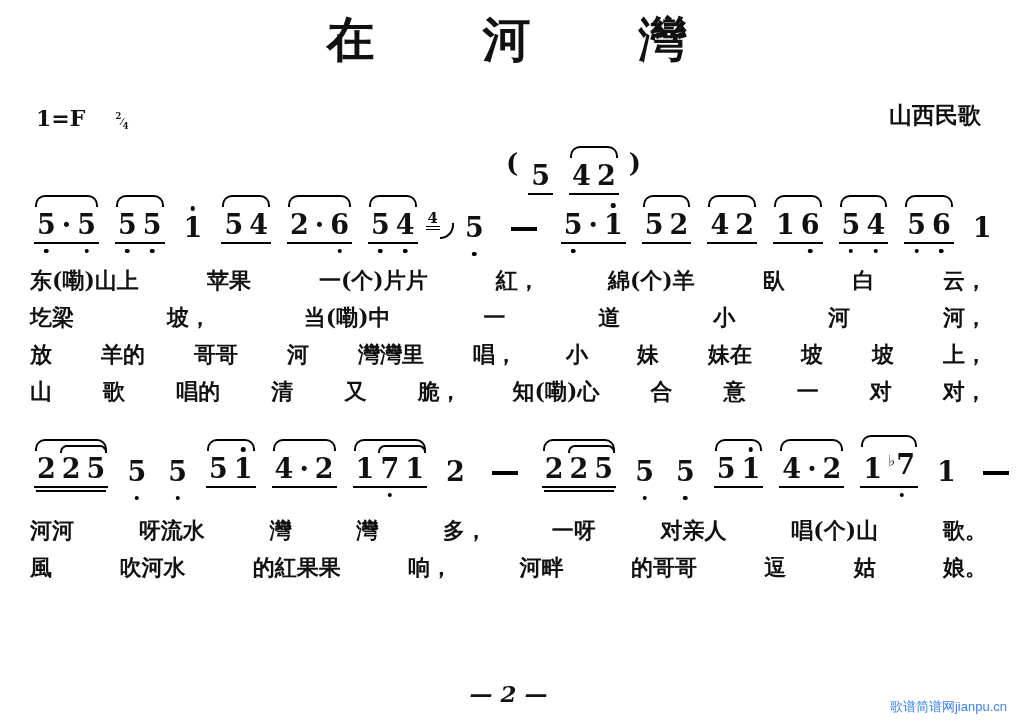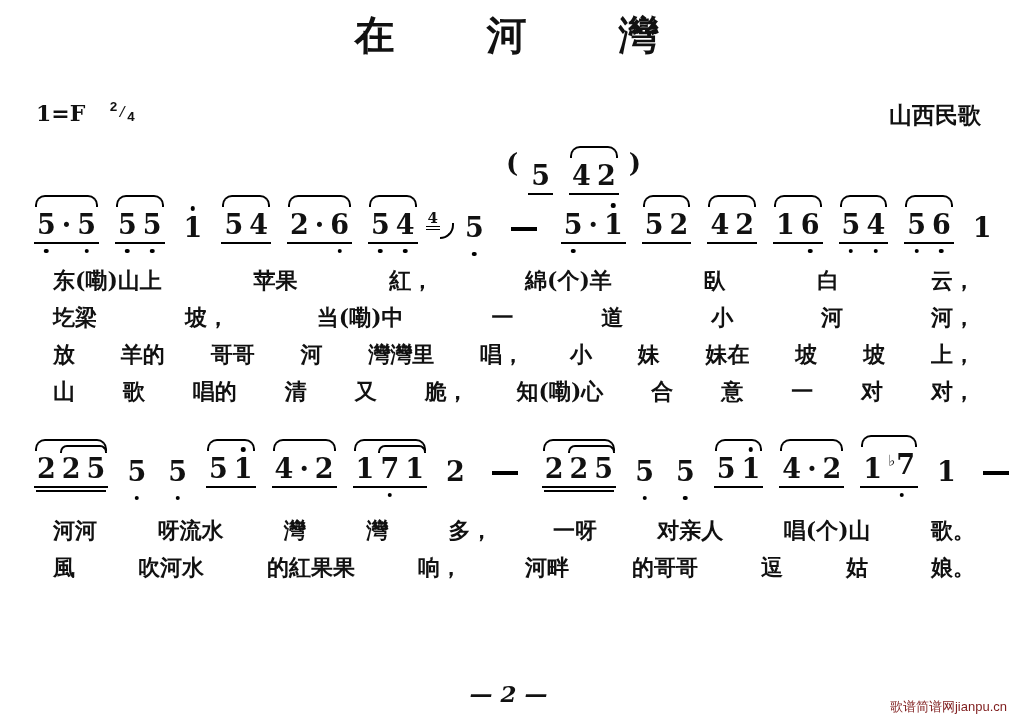--- a/index.html
+++ b/index.html
@@ -8,31 +8,31 @@
     width:1017px;height:722px;
     background:#ffffff;
     font-family:"DejaVu Serif","Liberation Serif",serif;
     color:#111;
     overflow:hidden;
   }
   
   #title{
     position:absolute;top:8px;left:0;right:0;
     text-align:center;
-    font-size:40px;font-weight:700;
+    font-size:48px;font-weight:700;
     letter-spacing:4px;
   }
   #meta{
     position:absolute;top:100px;left:0;right:0;
     display:flex;justify-content:space-between;
     padding:0 36px;
     font-size:22px;font-weight:700;
   }
-  #key-sig{display:flex;align-items:flex-start;gap:24px;}
-  .frac{font-size:16px;font-weight:700;font-family:Liberation Mono, monospace;}
+  #key-sig{display:flex;align-items:flex-end;gap:30px;}
+  .frac{font-size:10px;font-weight:700;}
   .frac sup{vertical-align:6px;}
   .frac sub{vertical-align:-4px;}
   #attribution{font-size:23px;font-weight:700;}
   #pickup{
     position:absolute;top:146px;left:0;right:0;
     display:flex;justify-content:center;
     transform:translateX(65px);
   }
   #pickup .paren{font-size:26px;font-weight:700;line-height:34px;padding:0 2px;}
   #pickup .pk{display:flex;align-items:flex-end;padding-top:14px;}
@@ -86,38 +86,38 @@
     border-bottom:4px double #000;padding:0 2px;
   }
   .tie{
     width:12px;height:14px;
     border-right:2px solid #000;border-bottom:2px solid #000;
     border-radius:0 0 14px 0;
     transform:translateY(9px);
   }
 
   
-  .lblock{position:absolute;left:0;right:12px;margin-left:23px;}
+  .lblock{position:absolute;left:0;right:0;}
   #lblock1{top:266px;}
   #lblock2{top:516px;}
   .lyric-line{
     display:flex;justify-content:space-between;
     margin:0 30px 8px 30px;
     font-size:22px;font-weight:700;line-height:29px;
   }
   .lyric-seg{white-space:nowrap;}
 
   
   #footer{
     position:absolute;top:680px;left:0;right:0;
     text-align:center;font-size:23px;font-weight:700;font-style:italic;
   }
   #watermark{
     position:absolute;right:10px;bottom:6px;
-    font-size:13px;color:#7f1d1d;font-style:normal;
+    font-size:13px;color:#3b82f6;font-style:normal;
     font-family:"Liberation Sans","DejaVu Sans",sans-serif;
   }
 </style>
 </head>
 <body>
 
 <div id="sheet">
 
   <div id="title">在　　河　　灣</div>
 
@@ -231,20 +231,21 @@
         </span>
         <span class="g"></span>
       </div>
       <div class="bar"></div>
     </div>
 
   <div class="lblock" id="lblock1">
       <div class="lyric-line">
         <span class="lyric-seg">东(嘞)山上</span>
         <span class="lyric-seg">苹果</span>
+        <span class="lyric-seg">一(个)片片</span>
         <span class="lyric-seg">紅，</span>
         <span class="lyric-seg">綿(个)羊</span>
         <span class="lyric-seg">臥</span>
         <span class="lyric-seg">白</span>
         <span class="lyric-seg">云，</span>
       </div>
       <div class="lyric-line">
         <span class="lyric-seg">圪梁</span>
         <span class="lyric-seg">坡，</span>
         <span class="lyric-seg">当(嘞)中</span>

